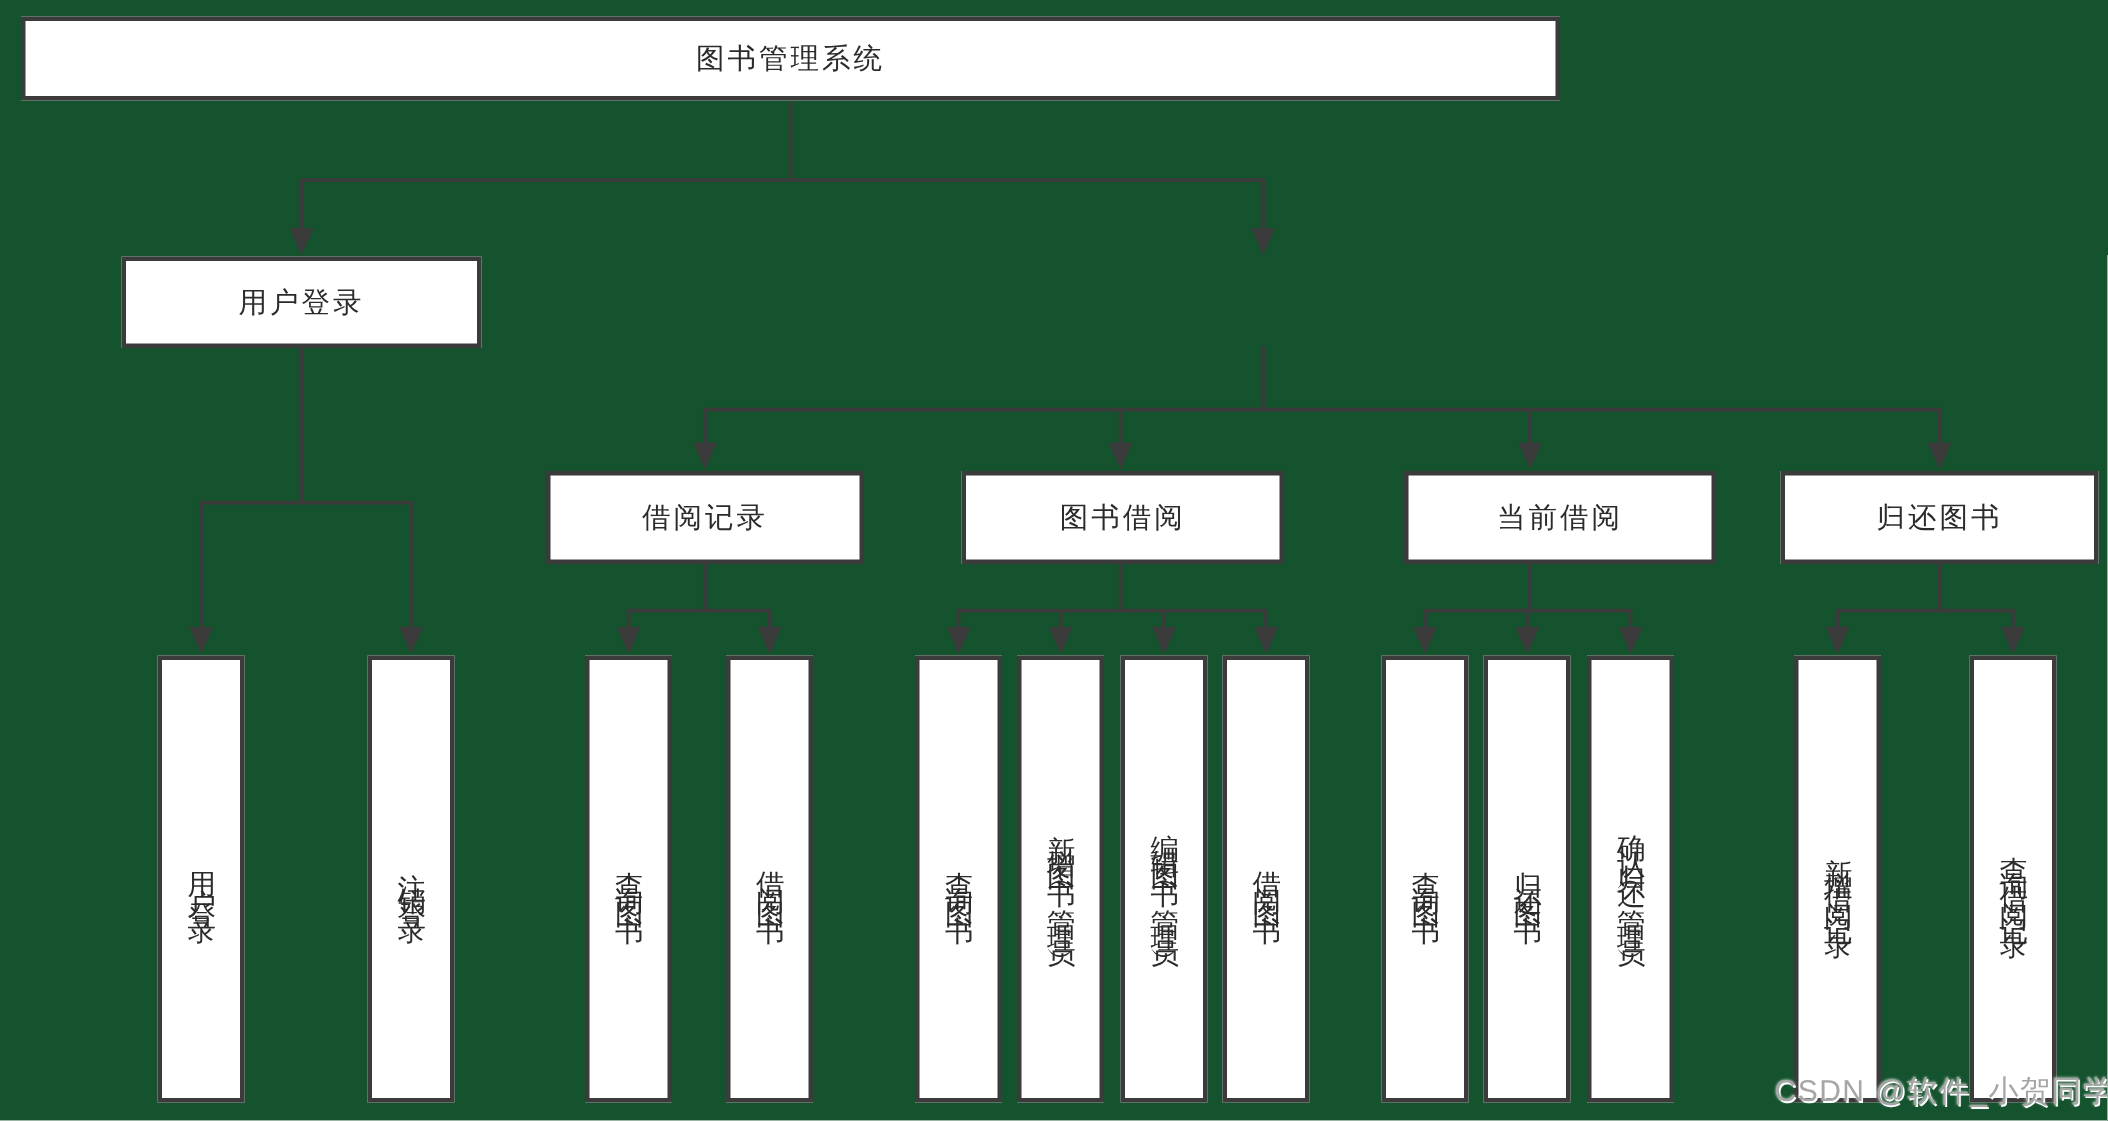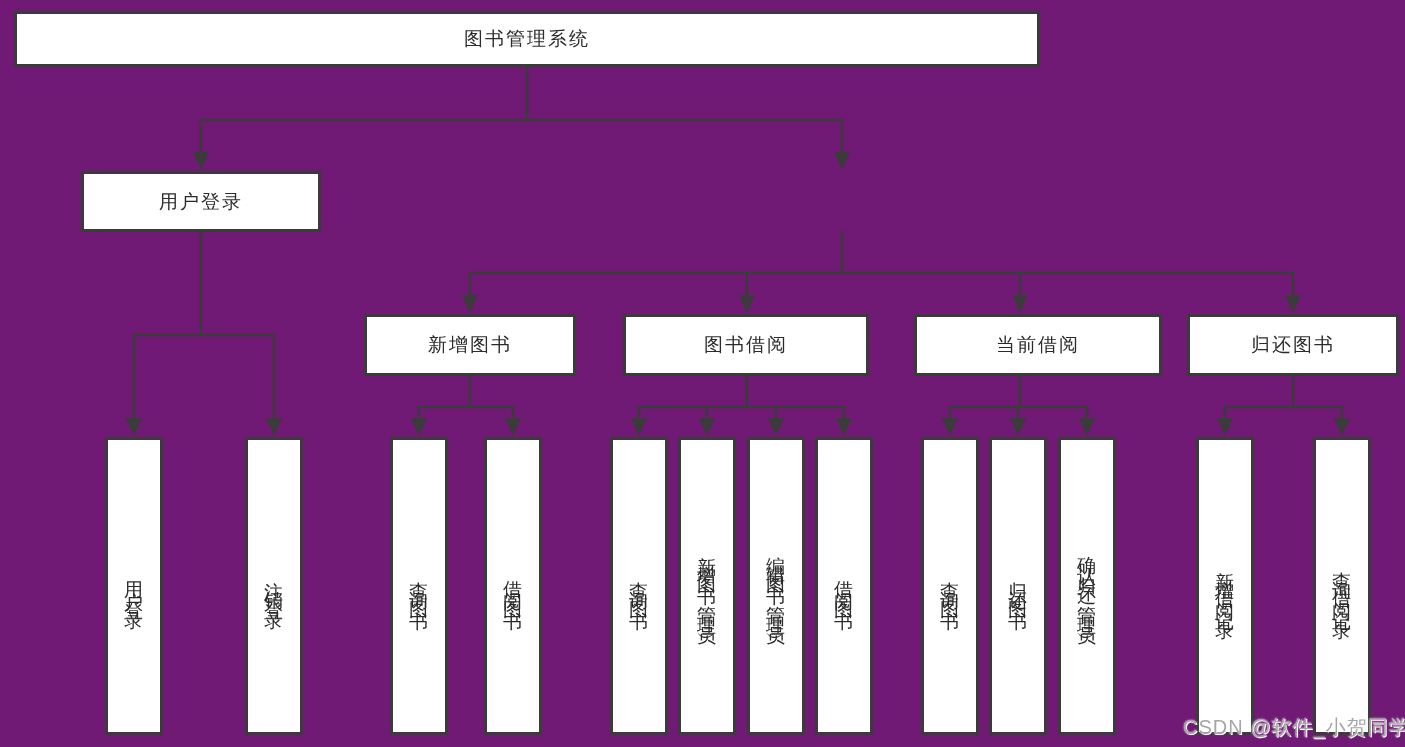--- a/index.html
+++ b/index.html
@@ -1,17 +1,17 @@
 <!DOCTYPE html>
 <html><head>
 <meta charset="utf-8">
 <style>
   html,body{margin:0;padding:0;background:#ffffff;}
   .canvas{
-    position:relative;width:1405px;height:747px;background:#701a75;overflow:hidden;
+    position:relative;width:1405px;height:747px;background:#14532d;overflow:hidden;
     font-family:"Liberation Sans","DejaVu Sans",sans-serif;color:#2b2b2b;
   }
   .connectors{position:absolute;left:0;top:0;pointer-events:none;}
   .box{
     position:absolute;box-sizing:border-box;background:#ffffff;
     border:3px solid #3b3b3b;display:flex;align-items:center;justify-content:center;
     font-size:19px;letter-spacing:2px;color:#2b2b2b;white-space:nowrap;z-index:2;
   }
   .box.v{
     writing-mode:vertical-rl;text-orientation:mixed;
@@ -65,23 +65,23 @@
       <polygon points="1079,418 1095,418 1087,436"></polygon>
       <polygon points="1217,418 1233,418 1225,436"></polygon>
       <polygon points="1334,418 1350,418 1342,436"></polygon>
     </g>
   </svg>
 
   <div class="box" style="left:14px;top:11px;width:1026px;height:56px">图书管理系统</div>
 
   <div class="box" style="left:81px;top:171px;width:240px;height:61px">用户登录</div>
 
-  <div class="box" style="left:364px;top:314px;width:212px;height:62px">新增图书</div>
-  <div class="box" style="left:623px;top:314px;width:246px;height:62px">图书借阅</div>
-  <div class="box" style="left:914px;top:314px;width:248px;height:62px">当前借阅</div>
+  <div class="box" style="left:364px;top:314px;width:212px;height:62px">借阅记录</div>
+  <div class="box" style="left:641px;top:314px;width:215px;height:62px">图书借阅</div>
+  <div class="box" style="left:936px;top:314px;width:208px;height:62px">当前借阅</div>
   <div class="box" style="left:1187px;top:314px;width:212px;height:62px">归还图书</div>
 
   <div class="box v" style="left:105px;top:437px;width:58px;height:298px">用户登录</div>
   <div class="box v" style="left:245px;top:437px;width:58px;height:298px">注销登录</div>
 
   <div class="box v" style="left:390px;top:437px;width:58px;height:298px">查询图书</div>
   <div class="box v" style="left:484px;top:437px;width:58px;height:298px">借阅图书</div>
 
   <div class="box v" style="left:610px;top:437px;width:58px;height:298px">查询图书</div>
   <div class="box v" style="left:678px;top:437px;width:58px;height:298px">新增图书（管理员）</div>

